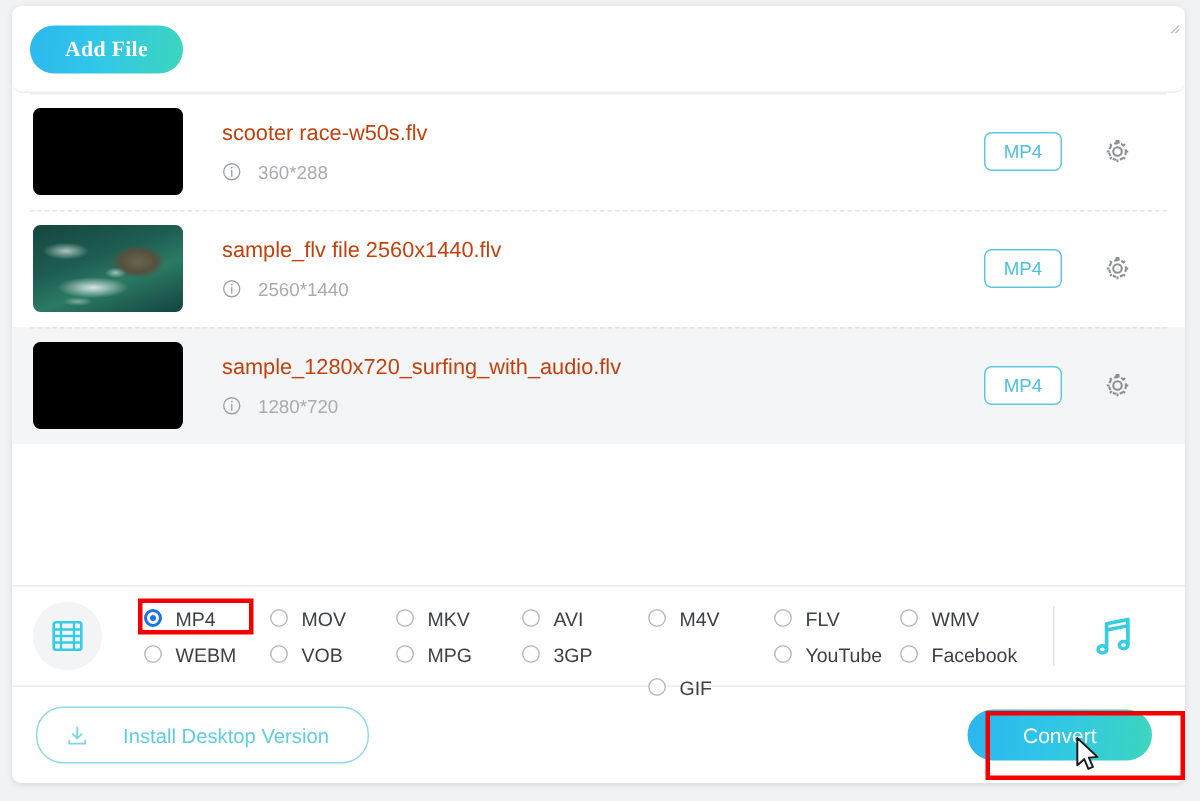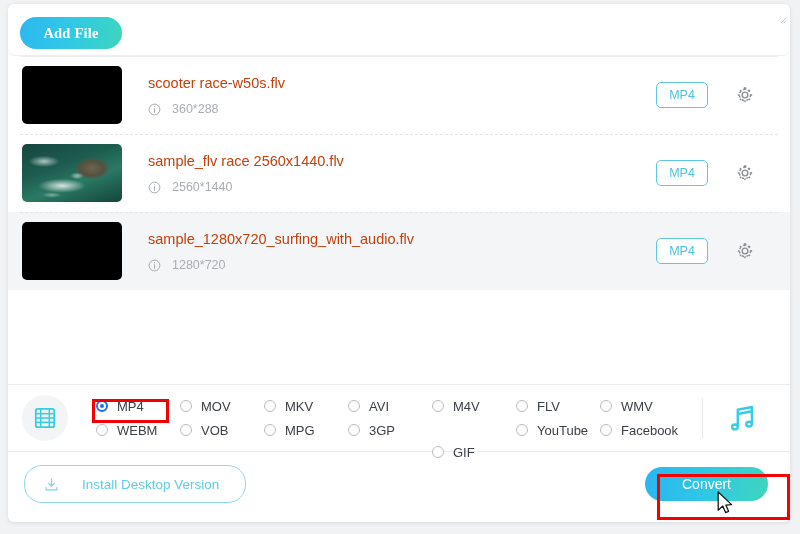--- a/index.html
+++ b/index.html
@@ -22,21 +22,21 @@
     left: 8px; top: 4px;
     width: 782px; height: 518px;
     background: #ffffff;
     border-radius: 6px;
     box-shadow: 0 1px 4px rgba(0,0,0,0.10);
     overflow: hidden;
   }
 
   
   .topbar {
-    height: 52px;
+    height: 58px;
     padding: 13px 0 0 12px;
     border-bottom: 1px solid #eceef0;
     border-radius: 7px;
   }
   .add-file-btn {
     display: inline-flex;
     align-items: center;
     justify-content: center;
     width: 102px; height: 32px;
     border-radius: 17px;
@@ -106,21 +106,21 @@
   .file-name {
     font-size: 14.5px;
     color: #c2410c;
     margin-bottom: 11px;
     white-space: nowrap;
     overflow: hidden;
     text-overflow: ellipsis;
   }
   .file-meta {
     display: flex;
-    align-items: flex-end;
+    align-items: flex-start;
     font-size: 12.5px;
     color: #a9adb3;
   }
   .info-icon {
     width: 13px; height: 13px;
     margin-right: 11px;
     flex: 0 0 auto;
     color: #9aa0a6;
   }
   .format-chip {
@@ -323,21 +323,21 @@
               <path d="M12 3.6 L13.3 3.6 L13.7 6.1 L10.3 6.1 L10.7 3.6 Z" fill="currentColor"></path>
               <g stroke="currentColor" stroke-width="1.5" fill="none">
                 <path d="M12 4.2 L12 6.2 M12 17.8 L12 19.8 M4.2 12 L6.2 12 M17.8 12 L19.8 12 M6.5 6.5 L7.9 7.9 M16.1 16.1 L17.5 17.5 M17.5 6.5 L16.1 7.9 M7.9 16.1 L6.5 17.5"></path>
                 <circle cx="12" cy="12" r="6.1" stroke-dasharray="2.6 2.6"></circle>
               </g>
             </svg></span>
         </div>
         <div class="file-row">
           <div class="thumb ocean"></div>
           <div class="file-info">
-            <div class="file-name">sample_flv race 2560x1440.flv</div>
+            <div class="file-name">sample_flv file 2560x1440.flv</div>
             <div class="file-meta">
               <span class="info-icon"><svg viewBox="0 0 16 16" width="13" height="13" aria-hidden="true">
                   <circle cx="8" cy="8" r="6.6" fill="none" stroke="currentColor" stroke-width="1.1"></circle>
                   <circle cx="8" cy="4.6" r="0.75" fill="currentColor"></circle>
                   <path d="M8 7 L8 11.6" stroke="currentColor" stroke-width="1.1" stroke-linecap="round"></path>
                 </svg></span>
               <span>2560*1440</span>
             </div>
           </div>
           <div class="format-chip">MP4</div>

